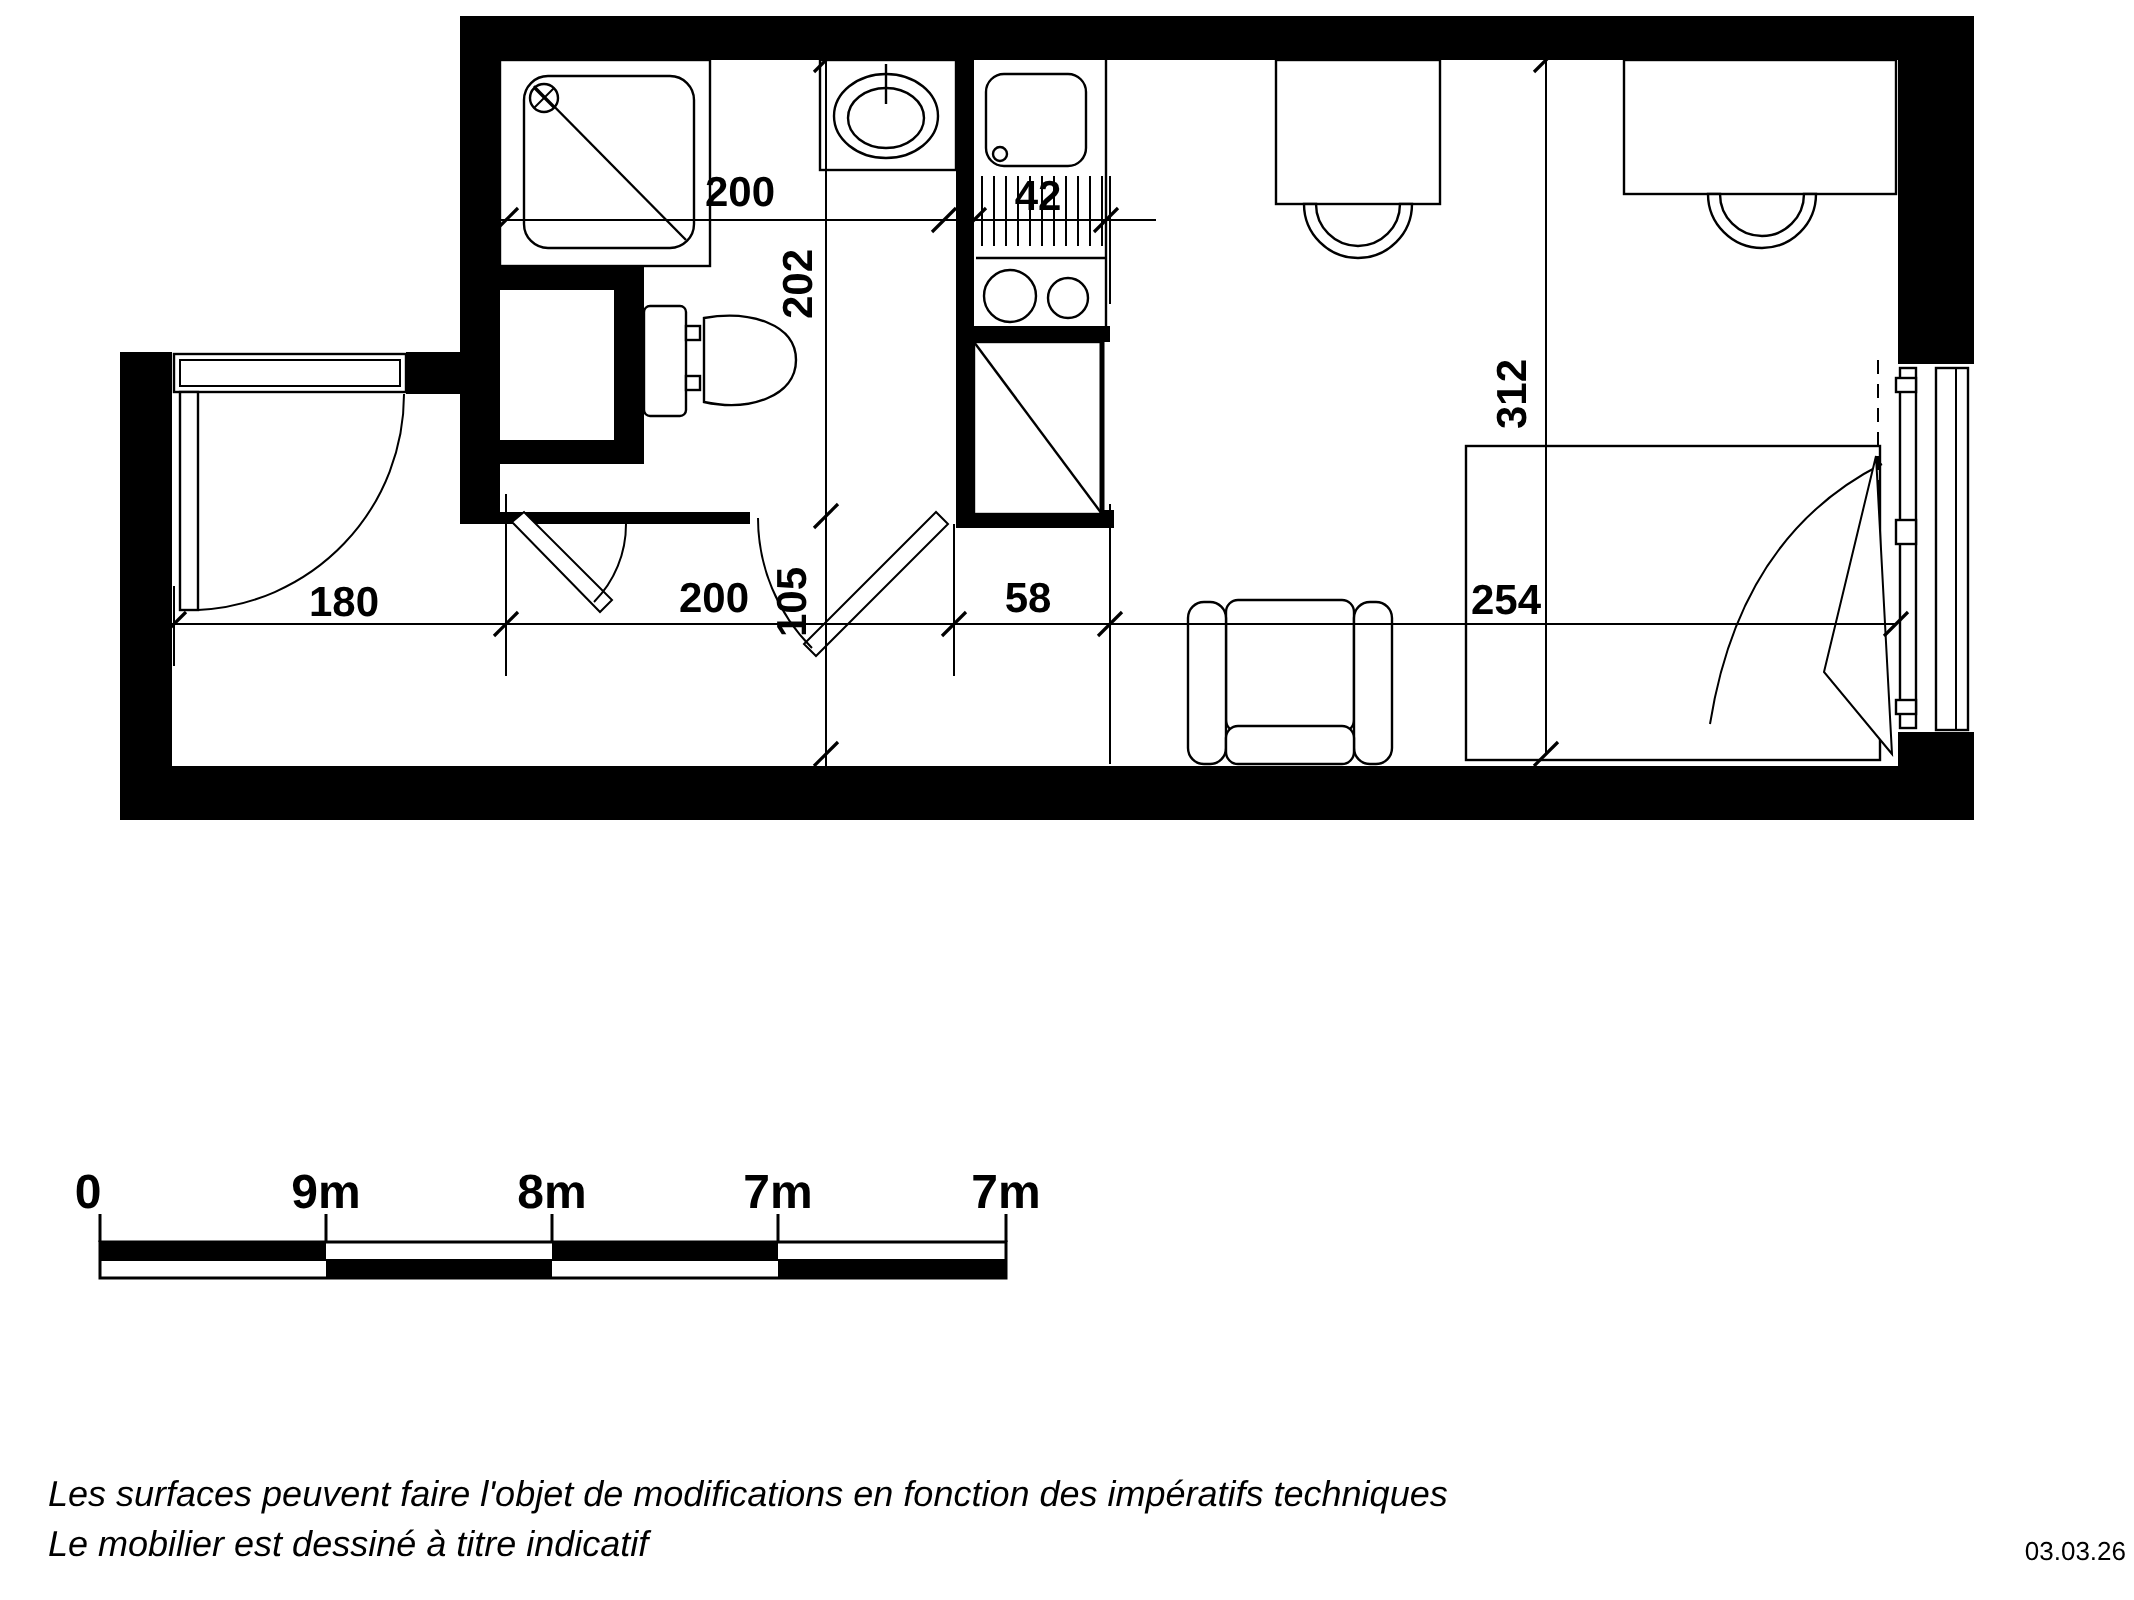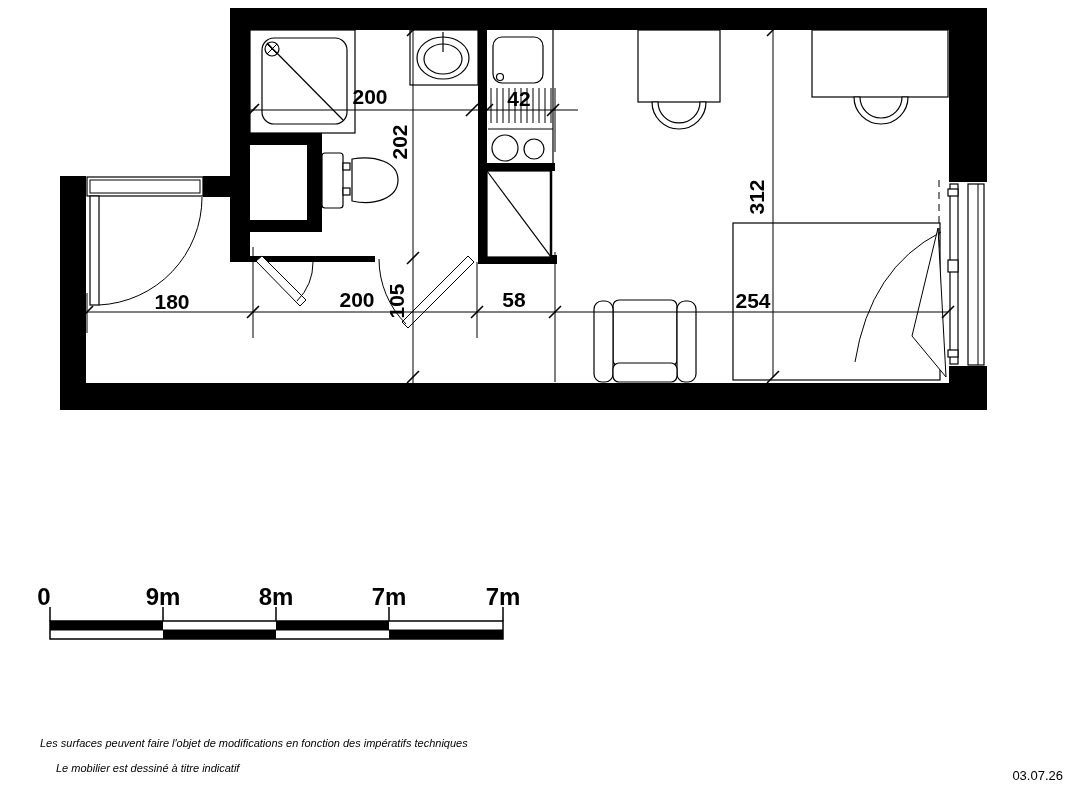--- a/index.html
+++ b/index.html
@@ -3,21 +3,21 @@
 <meta charset="utf-8">
 <style>
   html,body{margin:0;padding:0;background:#fff;}
   #page{position:relative;width:1067px;height:800px;background:#fff;overflow:hidden;
         font-family:"Liberation Sans","DejaVu Sans",sans-serif;color:#000;}
   #plan-svg{position:absolute;left:0;top:0;}
   .lbl{position:absolute;transform:translate(-50%,-50%);font-size:21px;font-weight:700;
        white-space:nowrap;letter-spacing:0px;color:#000;}
   .lbl.rot{transform:translate(-50%,-50%) rotate(-90deg);}
   .scale-lbl{position:absolute;transform:translate(-50%,-50%);font-size:24px;font-weight:700;}
-  .foot{position:absolute;font-style:italic;font-size:11px;white-space:nowrap;margin-left:16px;}
+  .foot{position:absolute;font-style:italic;font-size:18px;white-space:nowrap;}
   .date{position:absolute;font-size:13px;font-style:normal;text-align:right;}
 </style>
 </head>
 <body>
 
 <div id="page">
 
 <svg id="plan-svg" width="1067" height="800" viewBox="0 0 1067 800">
 
   <g fill="#000" stroke="none">
@@ -198,16 +198,16 @@
   <div class="lbl rot" style="left:397px;top:301px">105</div>
   <div class="lbl rot" style="left:757px;top:197px">312</div>
 
   <div class="scale-lbl" style="left:44px;top:597px">0</div>
   <div class="scale-lbl" style="left:163px;top:597px">9m</div>
   <div class="scale-lbl" style="left:276px;top:597px">8m</div>
   <div class="scale-lbl" style="left:389px;top:597px">7m</div>
   <div class="scale-lbl" style="left:503px;top:597px">7m</div>
 
   <div class="foot" style="left:24px;top:737px">Les surfaces peuvent faire l'objet de modifications en fonction des impératifs techniques</div>
-  <div class="foot" style="left:40px;top:762px">Le mobilier est dessiné à titre indicatif</div>
-  <div class="date" style="left:960px;top:768px;width:103px">03.07.26</div>
+  <div class="foot" style="left:24px;top:762px">Le mobilier est dessiné à titre indicatif</div>
+  <div class="date" style="left:960px;top:768px;width:103px">03.03.26</div>
 
 </div>
 
 </body></html>

